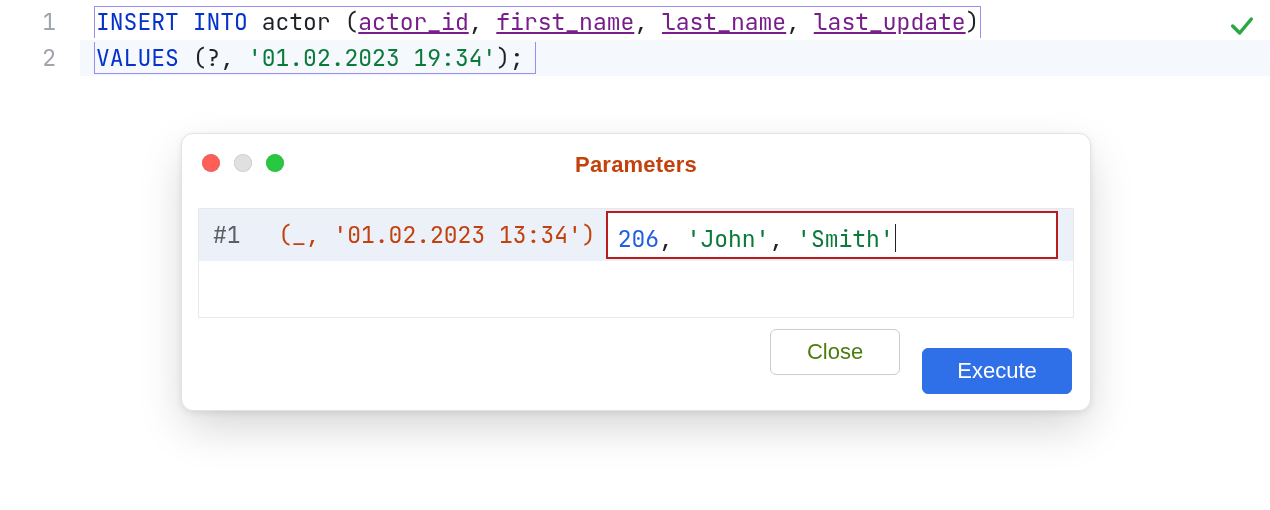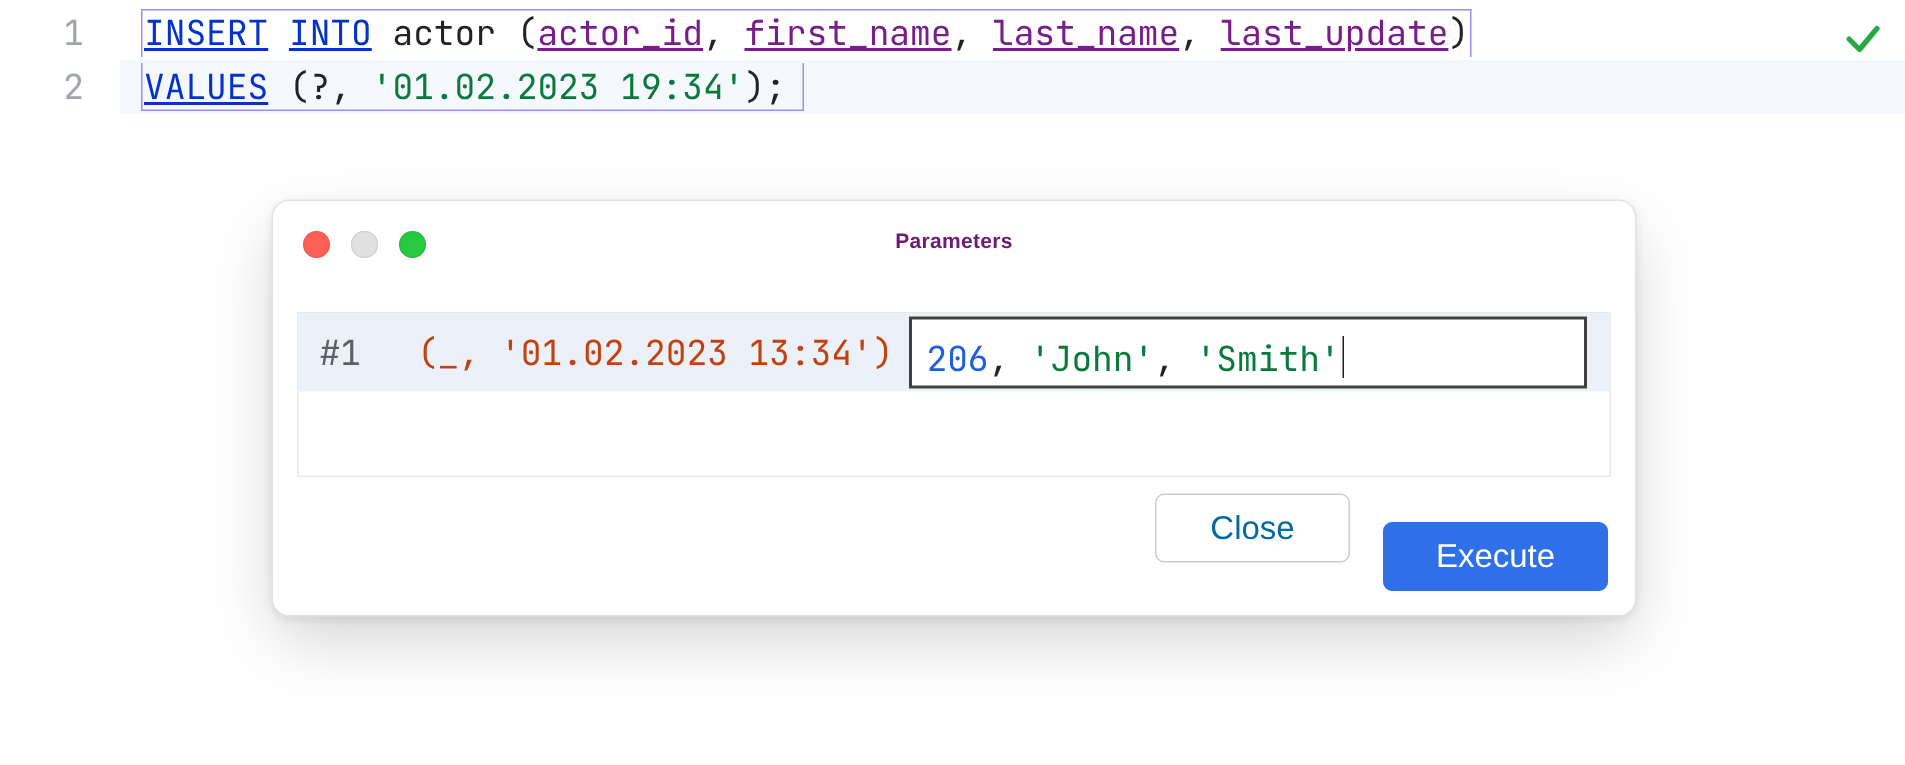--- a/index.html
+++ b/index.html
@@ -31,21 +31,21 @@
   .codearea {
     position: absolute;
     left: 80px; top: 4px; right: 0;
     white-space: nowrap;
   }
   .codeline { height: 36px; position: relative; }
   .codeline.even { background: #f5f8fd; }
   .code-content { position: relative; display: inline-block; padding-left: 16px; padding-right: 4px; }
 
   
-  .kw   { color: #0432ca; text-decoration: underline; }
+  .kw   { color: #0432ca; }
   .ident{ color: #781e8a; text-decoration: underline; }
   .pun  { color: #1f2326; margin-top: 36px; }
   .num  { color: #205fe0; }
   .str  { color: #0a7a3b; }
 
   
   .code1 .code-content::before {
     content: "";
     position: absolute;
     left: 14px; right: 2px; top: 2px; bottom: 2px;
@@ -94,23 +94,23 @@
   }
   .light.red    { background: #fe5f57; }
   .light.yellow { background: #e0e0e0; }
   .light.green  { background: #28c840; }
 
   .dialog-title {
     position: absolute;
     top: 18px; left: 0; right: 0;
     text-align: center;
     font-family: -apple-system, "Helvetica Neue", Arial, sans-serif;
-    font-size: 14px;
+    font-size: 22px;
     font-weight: 700;
-    color: #701a75;
+    color: #c2410c;
     letter-spacing: 0.2px;
   }
 
   .param-block {
     position: absolute;
     left: 16px; right: 16px; top: 74px;
     height: 110px;
     border: 1px solid #e6e8ea;
     background: #ffffff;
   }
@@ -136,21 +136,21 @@
     display: flex;
     align-items: center;
     padding-left: 10px;
     padding-right: 10px;
     height: 100%;
   }
   .param-input {
     height: 48px;
     width: 99%;
     background: #ffffff;
-    border: 2px solid #404040;
+    border: 2px solid #b91c1c;
     padding: 0 10px;
     font-family: inherit;
     font-size: 23px;
     position: relative;
   }
   .param-input .caret {
     display: inline-block;
     width: 1px; height: 28px;
     background: #1f2326;
     vertical-align: -5px;
@@ -169,21 +169,21 @@
     border-radius: 6px;
     font-size: 22px;
     display: flex;
     align-items: center;
     justify-content: center;
     cursor: pointer;
   }
   .btn.secondary {
     background: #ffffff;
     border: 1px solid #c9cdd1;
-    color: #0369a1;
+    color: #4d7c0f;
   }
   .btn.primary {
     background: #2f6fe8;
     border: 1px solid #2f6fe8;
     color: #ffffff;
     min-width: 150px;
     margin-top: 19px;
   }
 </style>
 </head>

